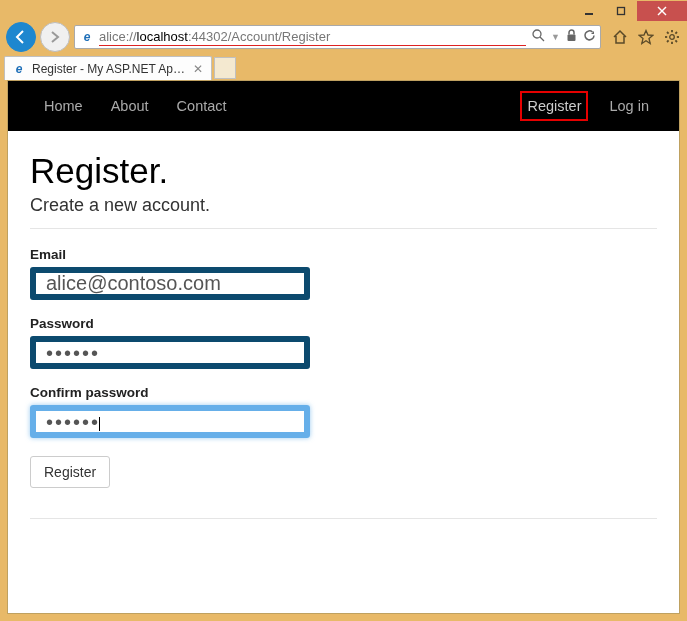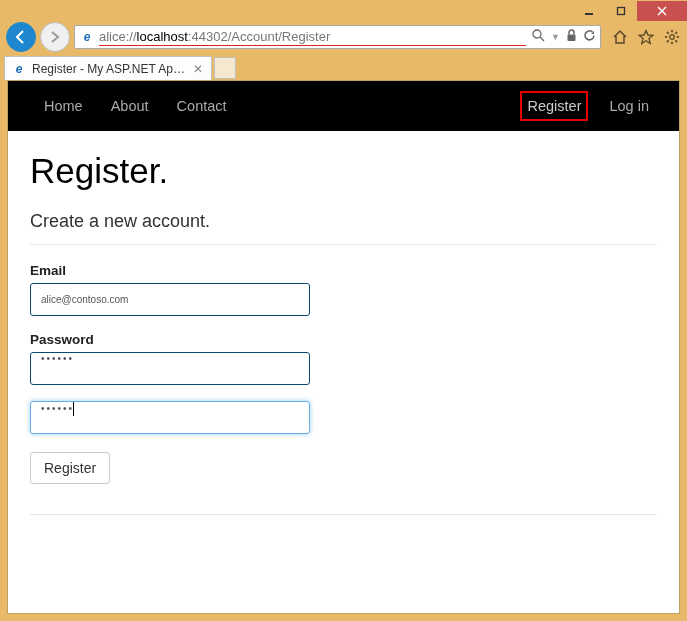--- a/index.html
+++ b/index.html
@@ -101,31 +101,31 @@
     height: 50px;
     display: flex;
     align-items: center;
     padding: 0 30px 0 36px;
     justify-content: space-between;
   }
   .nav-left, .nav-right { display: flex; gap: 28px; }
   .nav-link { color: #aaa; font-size: 14.5px; }
   .nav-link.highlight { outline: 2px solid #e60000; outline-offset: 5px; color:#ccc;}
   .content { padding: 20px 22px 0 22px; }
-  h1 { font-size: 35px; font-weight: 400; color: #000; margin-bottom: 20px; }
+  h1 { font-size: 35px; font-weight: 400; color: #000; margin-bottom: 4px; }
   .subtitle { font-size: 18px; color: #333; margin-bottom: 12px; }
   hr { border: none; border-top: 1px solid #e5e5e5; margin: 4px 0 18px 0; }
   .form-group { margin-bottom: 16px; }
   label { display: block; font-size: 13.5px; font-weight: bold; color: #222; margin-bottom: 5px;}
   .text-input {
     width: 280px; height: 33px;
     padding: 0 10px;
-    border: 1px solid #0c4a6e;
+    border: 6px solid #0c4a6e;
     border-radius: 3px;
-    font-size: 10px;
+    font-size: 20px;
     color: #555;
     font-family: inherit;
   }
   .text-input.focused {
     border-color: #66afe9;
     box-shadow: 0 0 5px rgba(102,175,233,.65);
     outline: none;
   }
   .text-input.pw { letter-spacing: 2px; font-family: Arial; }
   .caret {
@@ -254,20 +254,21 @@
       <label>Email</label>
       <input class="text-input" value="alice@contoso.com" style="">
     </div>
 
     <div class="form-group">
       <label>Password</label>
       <div class="text-input pw"><span>••••••</span></div>
     </div>
 
     <div class="form-group">
+      <label>Confirm password</label>
       <div class="text-input pw focused"><span>••••••</span><span class="caret"></span></div>
     </div>
 
     <button class="submit-btn">Register</button>
 
     <hr class="footer-hr">
   </div>
 </div>
 
 </body></html>

